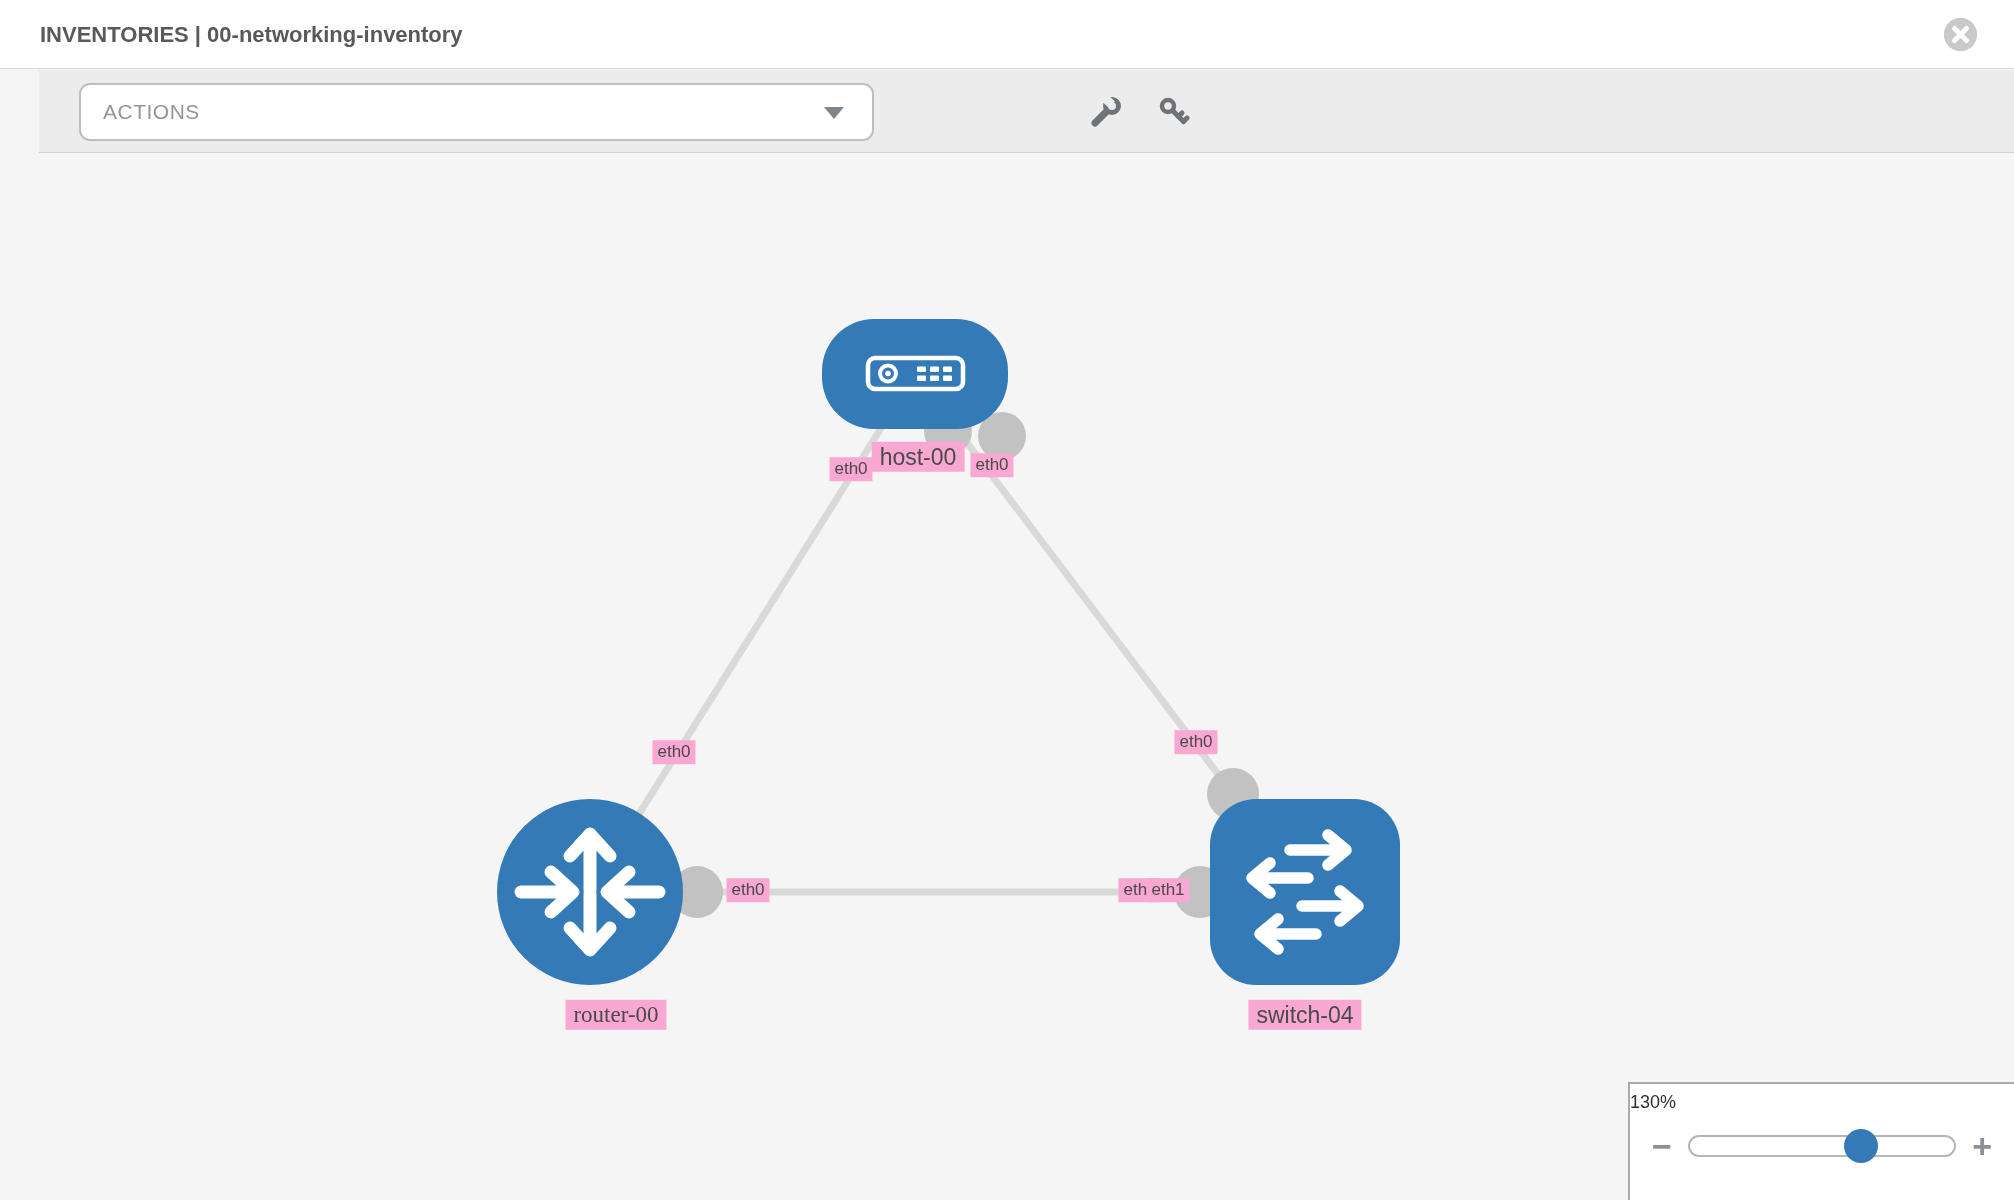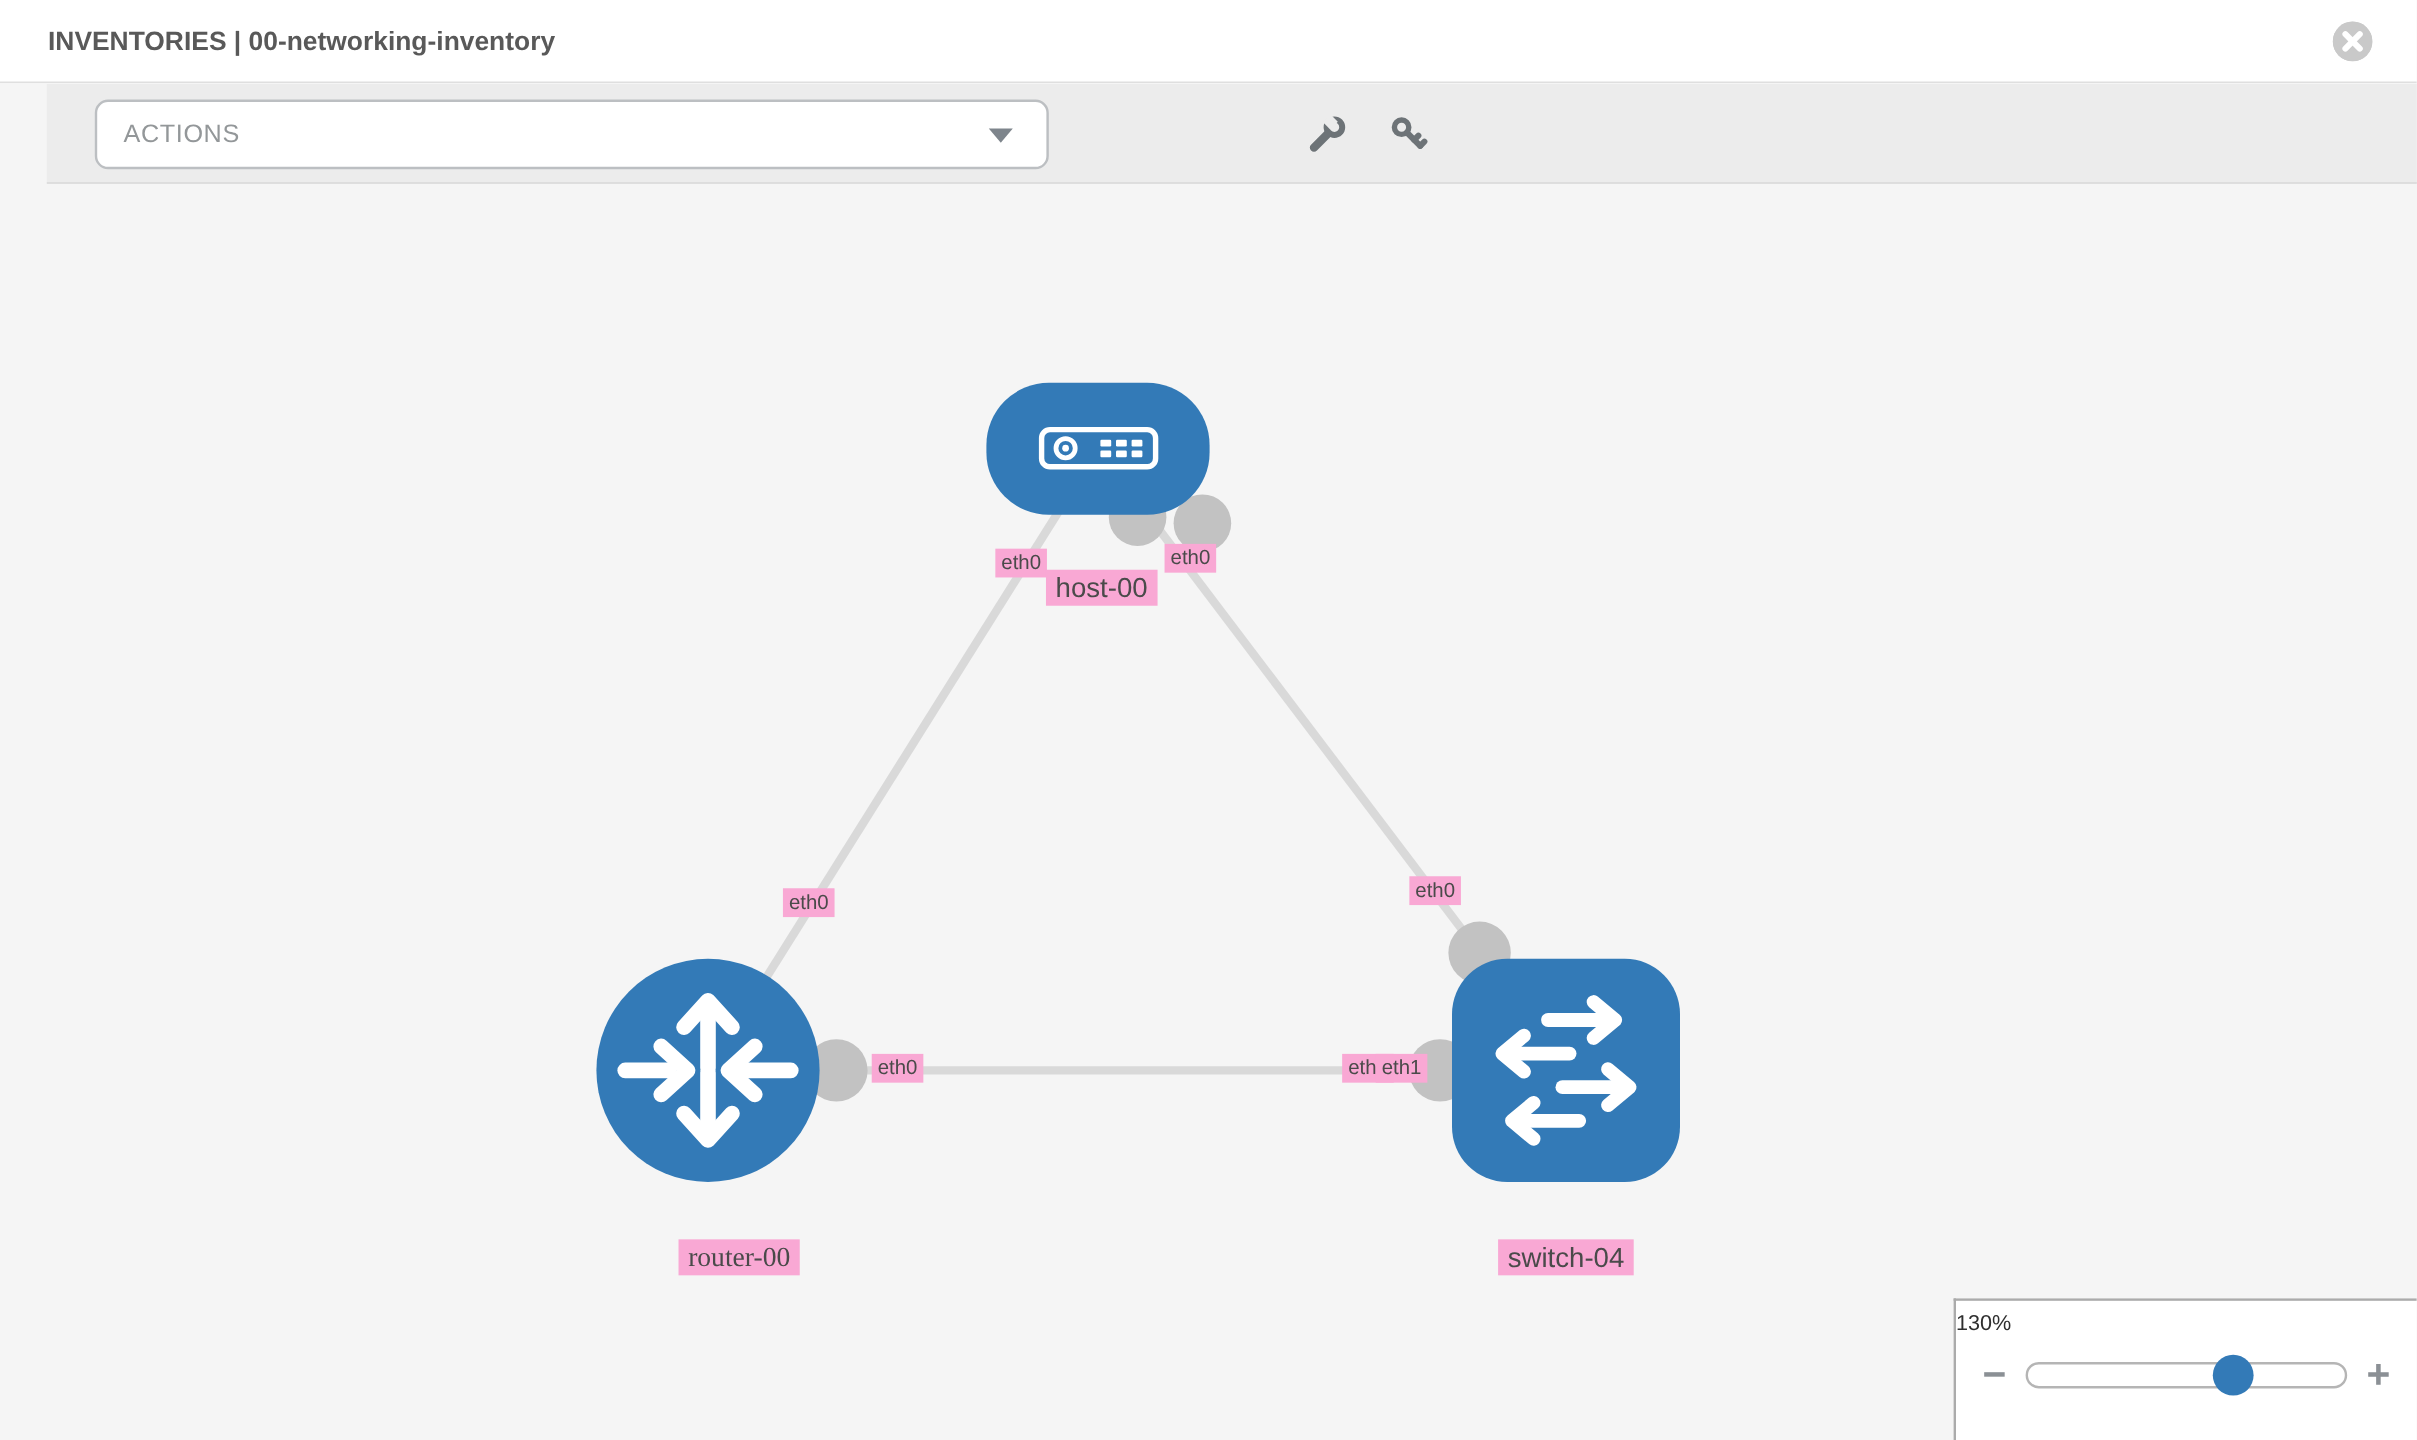--- a/index.html
+++ b/index.html
@@ -51,21 +51,21 @@
   .canvas {
     position:absolute; left:0; top:154px; width:2014px; height:1046px;
     background:#f5f5f5;
   }
   .canvas svg { position:absolute; left:0; top:0; }
 
   .node-label, .iface-label {
     position:absolute; transform:translate(-50%,-50%);
     background:#f9a8d4; color:#4a4a4a; white-space:nowrap; line-height:1.15;
   }
-  .node-label { font-size:23px; padding:2px 8px; z-index:6;margin-top:33px; }
+  .node-label { font-size:23px; padding:2px 8px; z-index:6; }
   .iface-label { font-size:17px; padding:2px 5px; z-index:5; }
   .iface-label.back { z-index:4; }
 
   
   .zoom-panel {
     position:absolute; left:1628px; top:1082px; width:386px; height:118px;
     background:#ffffff; border-left:2px solid #ababab; border-top:2px solid #ababab;
     z-index:10;
   }
   .zoom-level {

